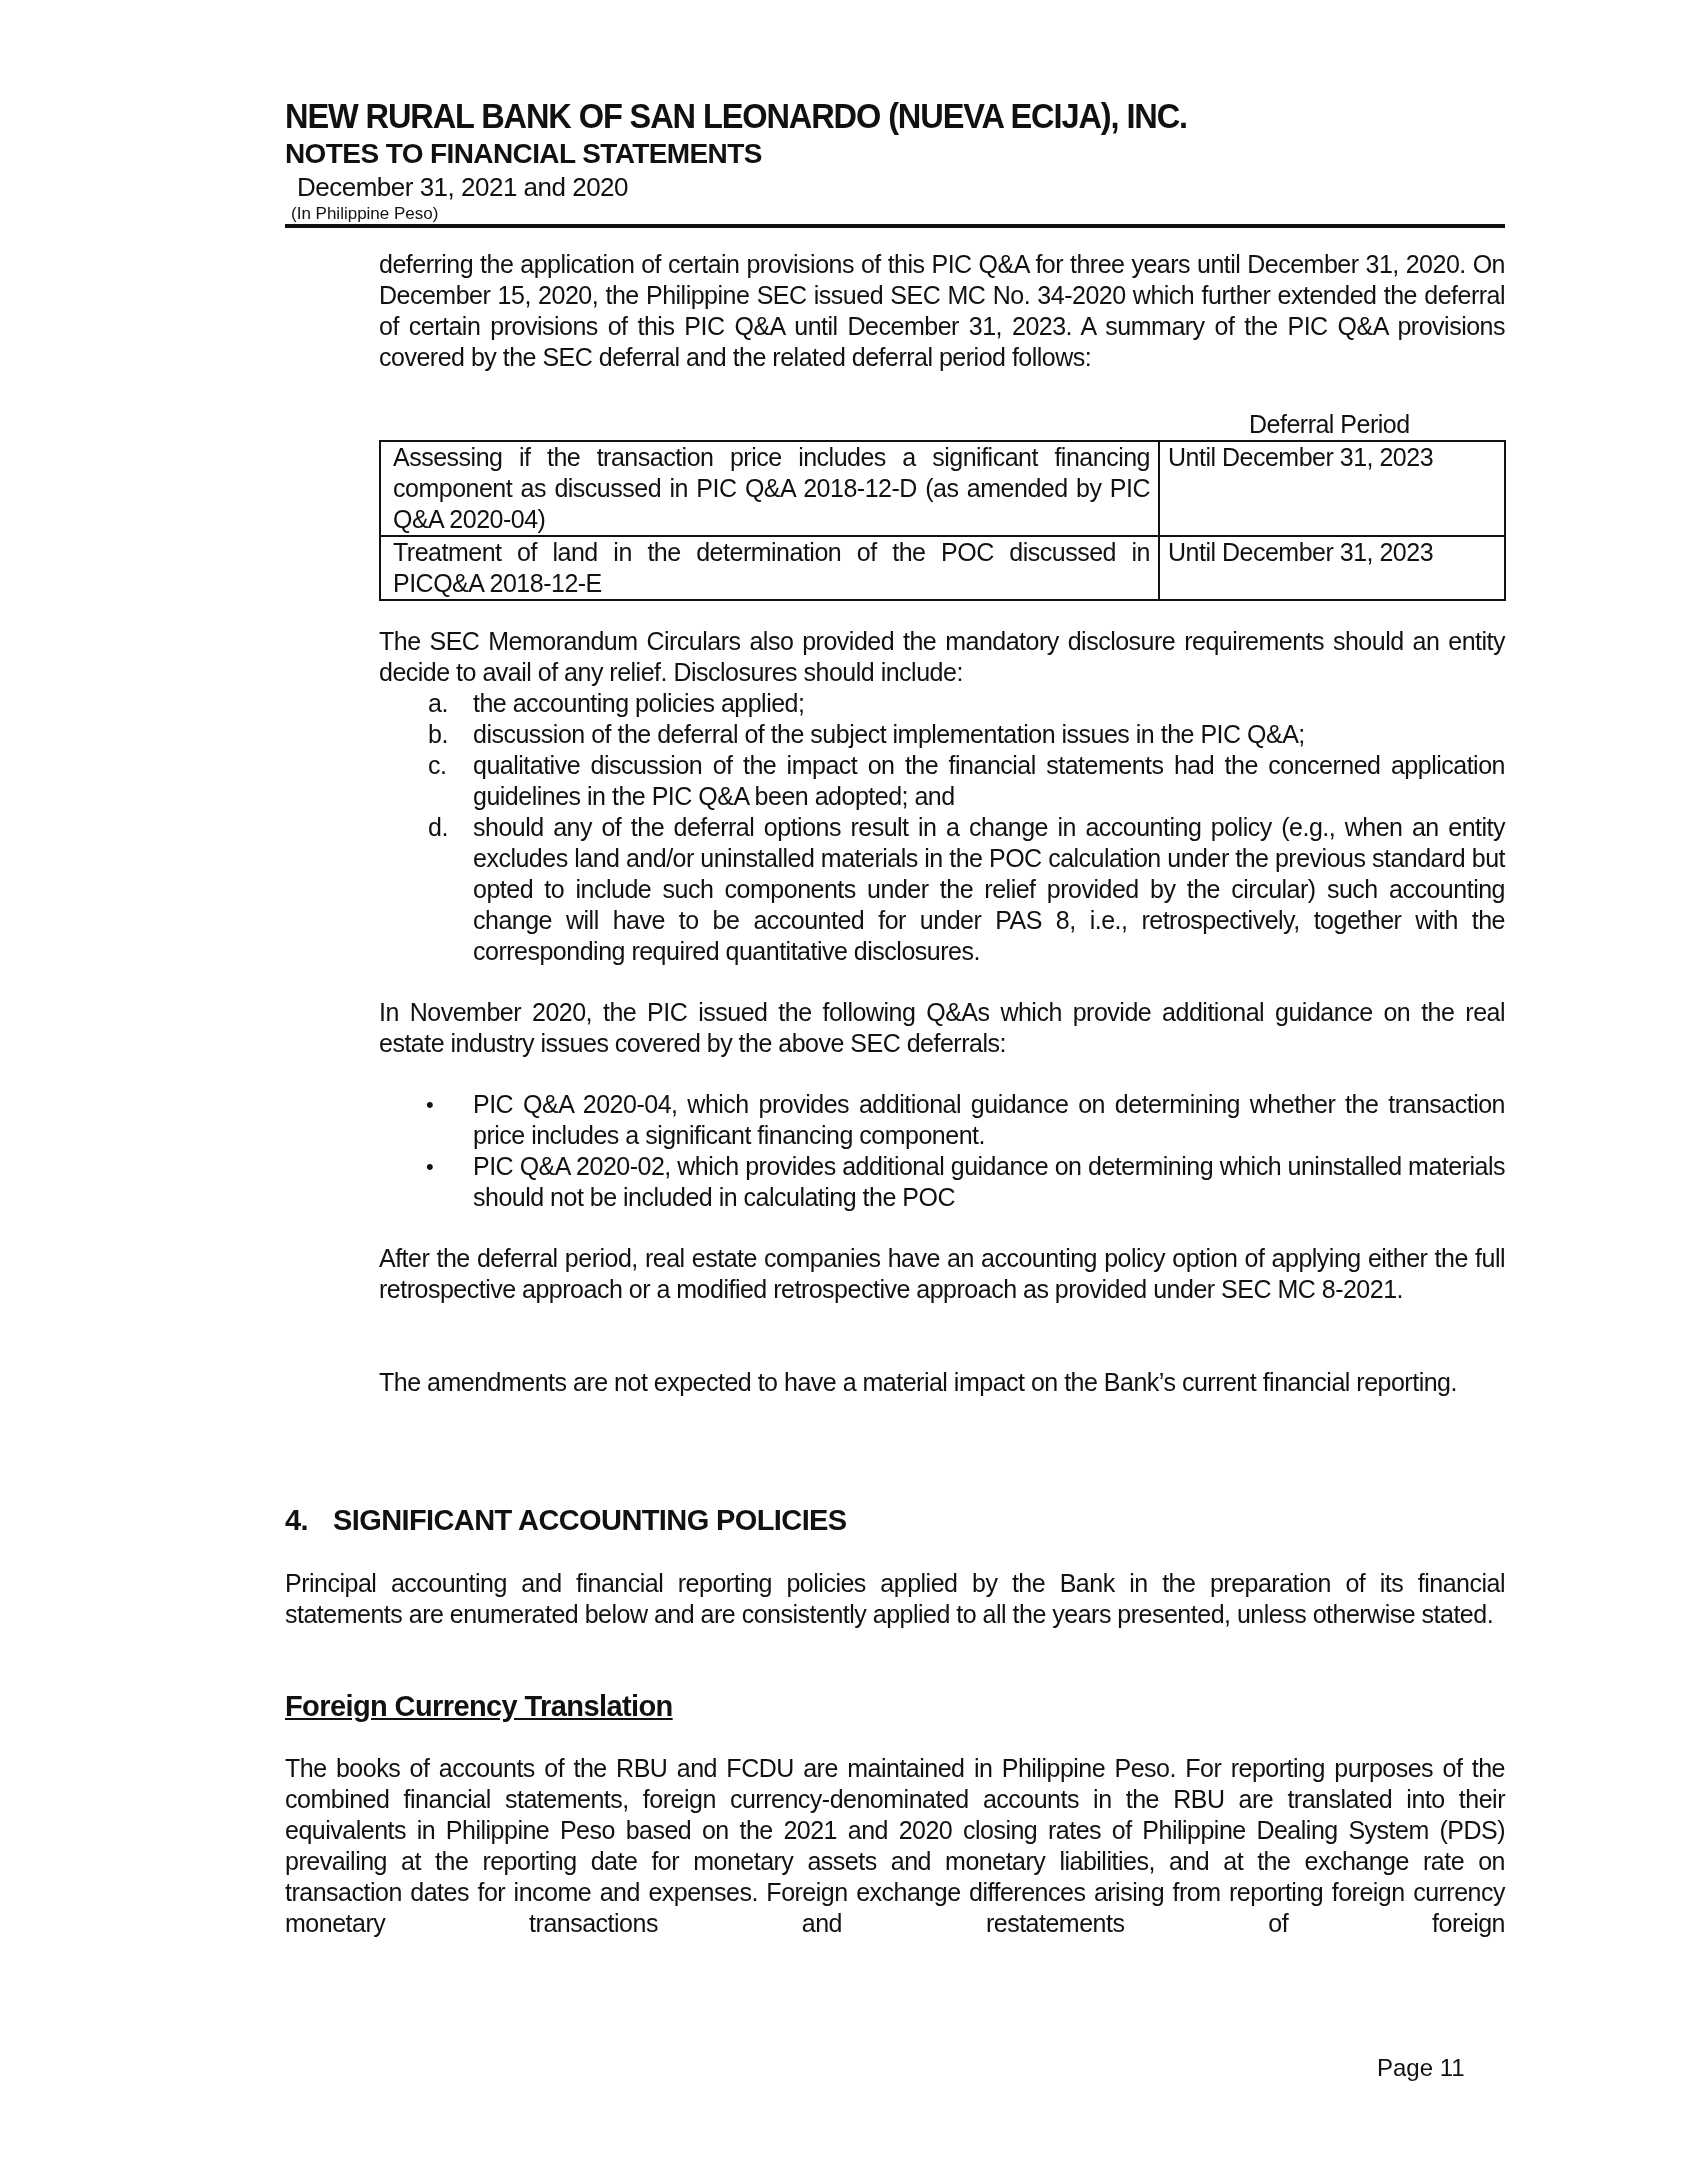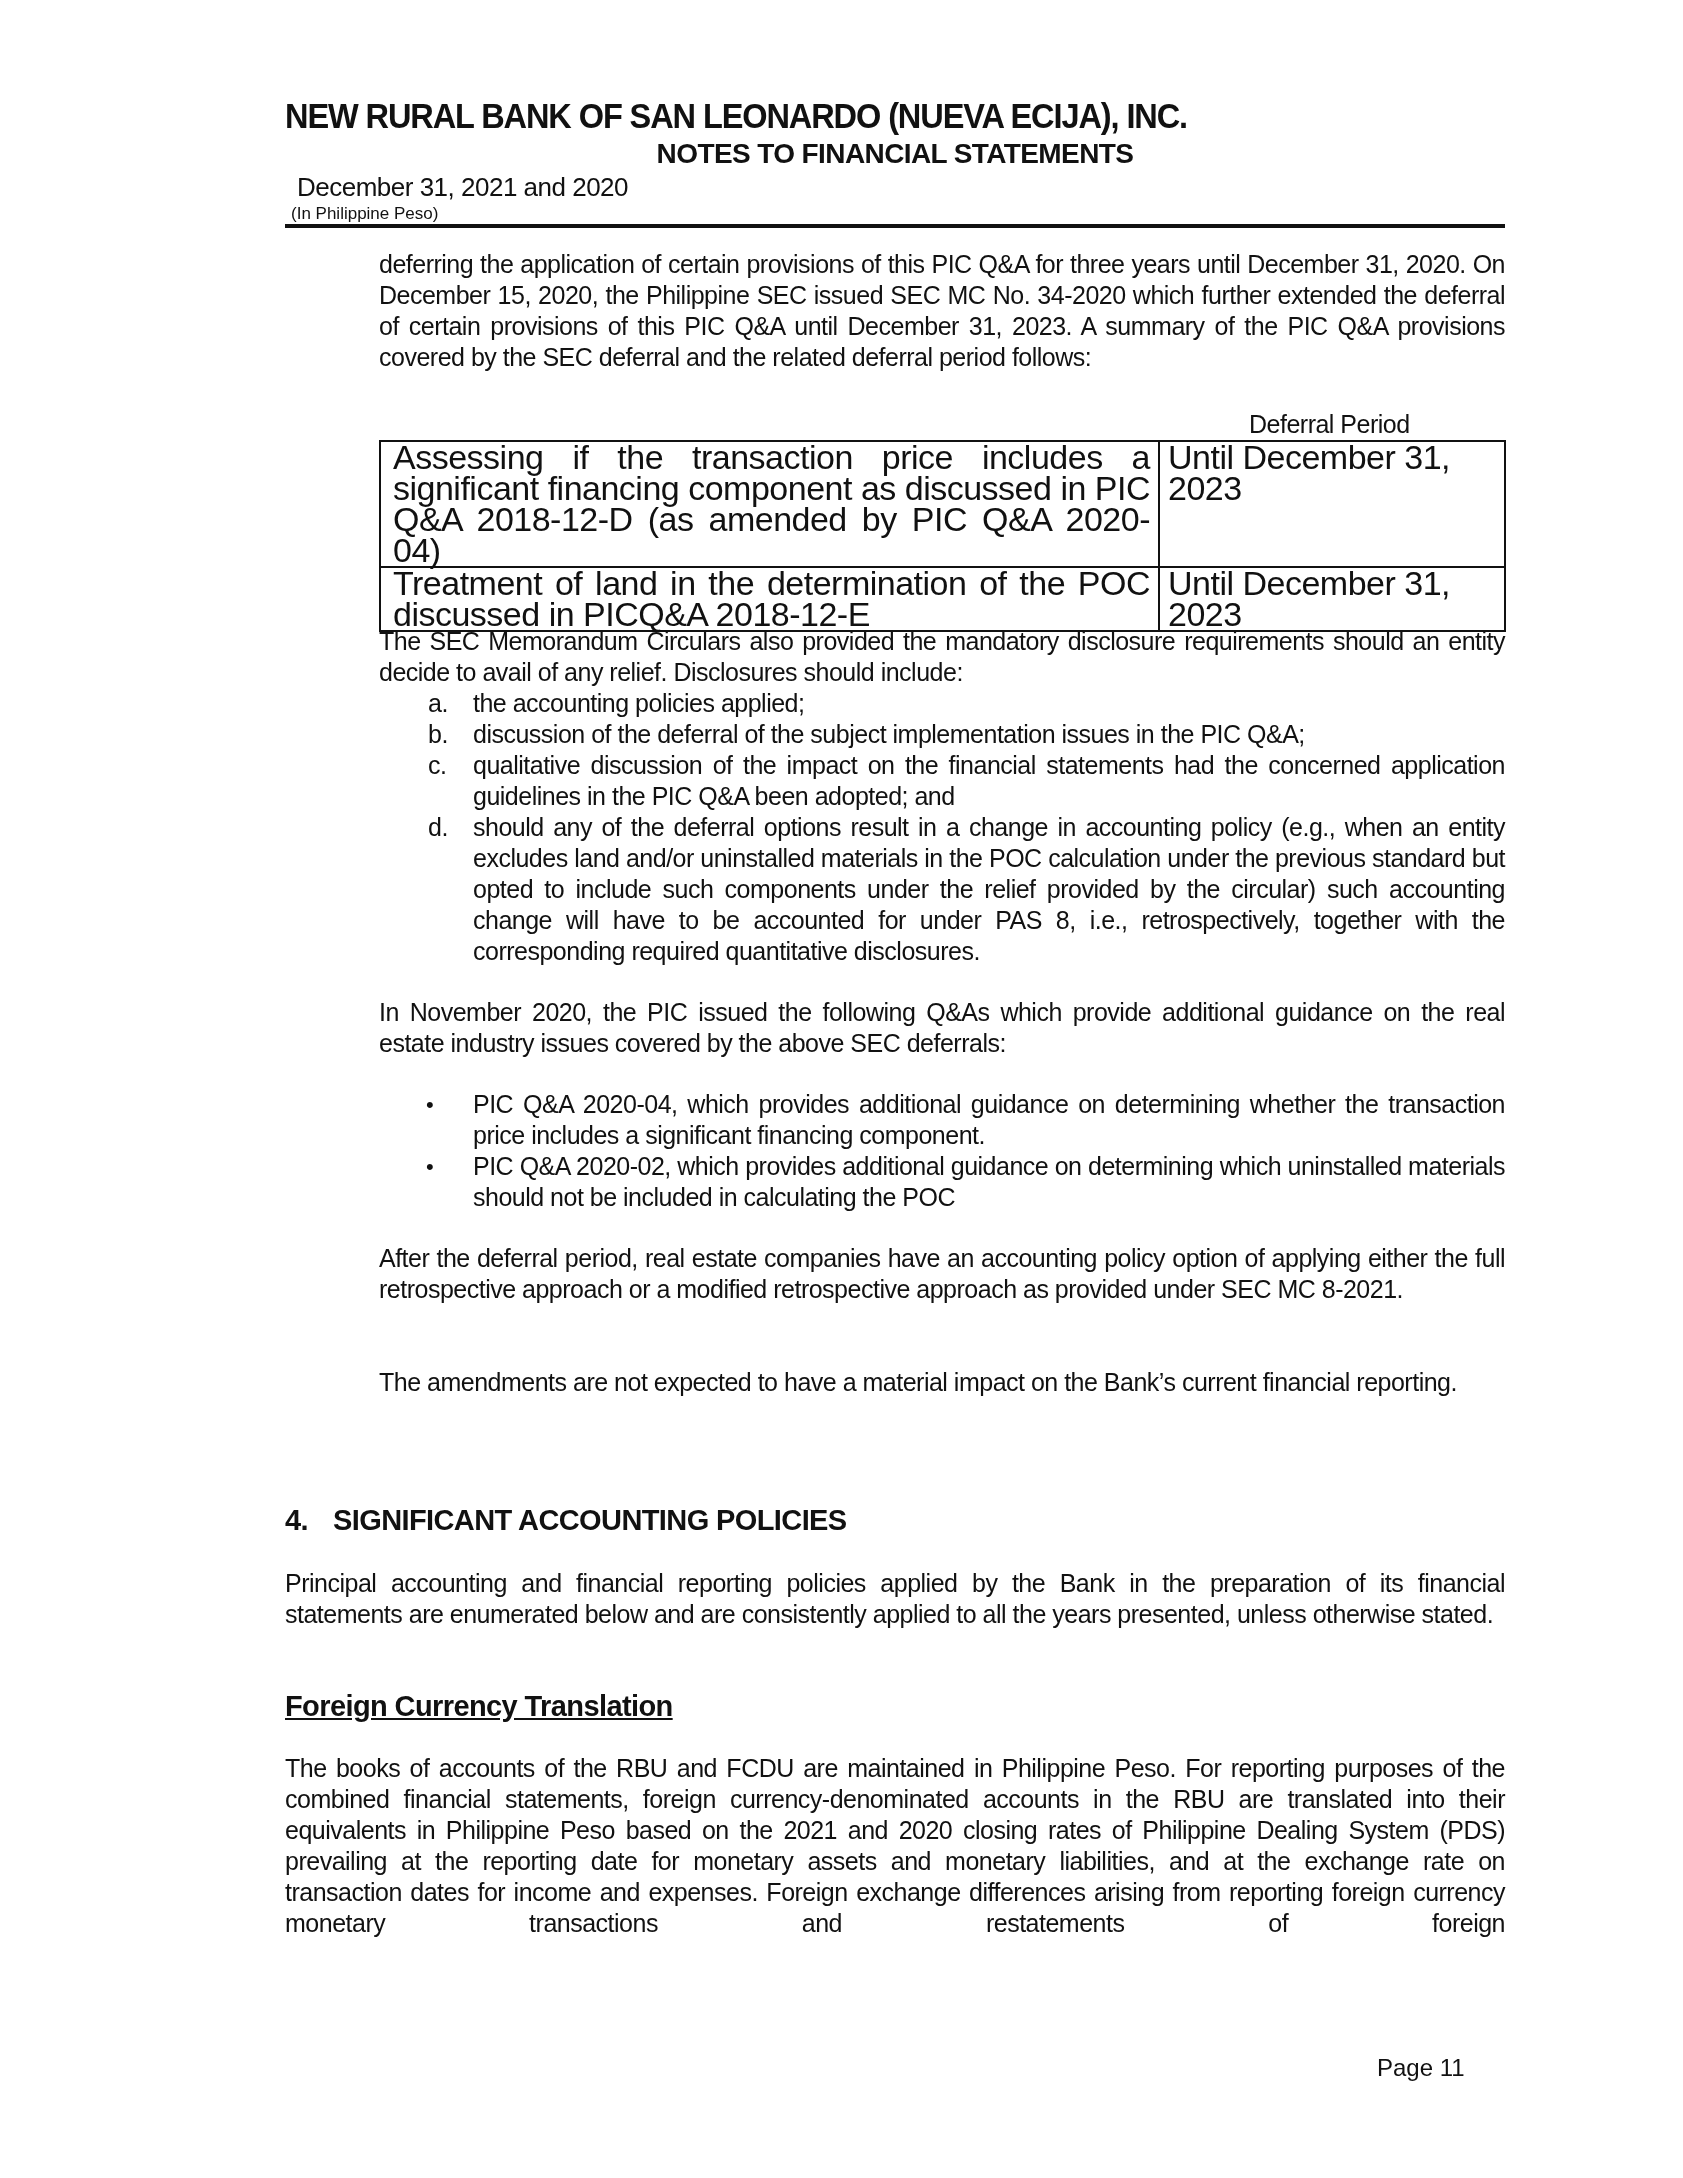--- a/index.html
+++ b/index.html
@@ -3,36 +3,36 @@
   <meta charset="utf-8">
   <style>
     html, body { margin: 0; padding: 0; background: #ffffff; }
     body { width: 1683px; height: 2178px; position: relative; overflow: hidden;
            font-family: "Liberation Sans", sans-serif; color: #111111; }
     .page { position: absolute; left: 0; top: 0; width: 1683px; height: 2178px; }
 
     
     .hdr { position: absolute; left: 285px; top: 95px; width: 1220px; }
     .hdr-title { font-size: 35px; font-weight: bold; letter-spacing: -1.2px; line-height: 42px; transform: scaleX(0.93); transform-origin: left; white-space: nowrap; }
-    .hdr-sub { font-size: 28px; font-weight: bold; letter-spacing: -0.6px; line-height: 34px; white-space: nowrap; text-align: center; }
+    .hdr-sub { font-size: 28px; font-weight: bold; letter-spacing: -0.6px; line-height: 34px; white-space: nowrap; }
     .hdr-date { font-size: 26px; line-height: 32px; letter-spacing: -0.5px; white-space: nowrap; margin-left: 12px; }
     .hdr-unit { font-size: 17px; line-height: 22px; padding-left: 6px; white-space: nowrap; }
     .hdr-rule { position: absolute; left: 285px; top: 224px; width: 1220px; height: 4px; background: #111; }
 
     
     .txt { position: absolute; font-size: 25px; line-height: 31px; letter-spacing: -0.5px;
            text-align: justify; }
     .ind { left: 379px; width: 1126px; }
     .sec { left: 285px; width: 1220px; }
     .lastline-left { text-align-last: left; }
 
     
     .defer-label { position: absolute; left: 1249px; top: 409px; font-size: 25px; letter-spacing: -0.5px; line-height: 30px; }
     table.defer { position: absolute; left: 379px; top: 440px; width: 1127px; border-collapse: collapse;
-                  font-size: 34px; letter-spacing: -0.5px; line-height: 31px; }
+                  font-size: 25px; letter-spacing: -0.5px; line-height: 31px; }
     table.defer td { border: 2px solid #111; vertical-align: top; padding: 0 8px 0 12px; }
     table.defer td.c1 { width: 757px; text-align: justify; text-align-last: left; }
     table.defer td.c2 { padding-left: 8px; margin-top: 40px; }
 
     
     .list { position: absolute; left: 379px; width: 1126px; margin: 0; padding: 0; list-style: none;
             font-size: 25px; line-height: 31px; letter-spacing: -0.5px; }
     .list li { position: relative; padding-left: 94px; text-align: justify; text-align-last: left; }
     .list .mk { position: absolute; left: 49px; top: 0; }
     .list.bul .mk { left: 47px; font-size: 22px; }

